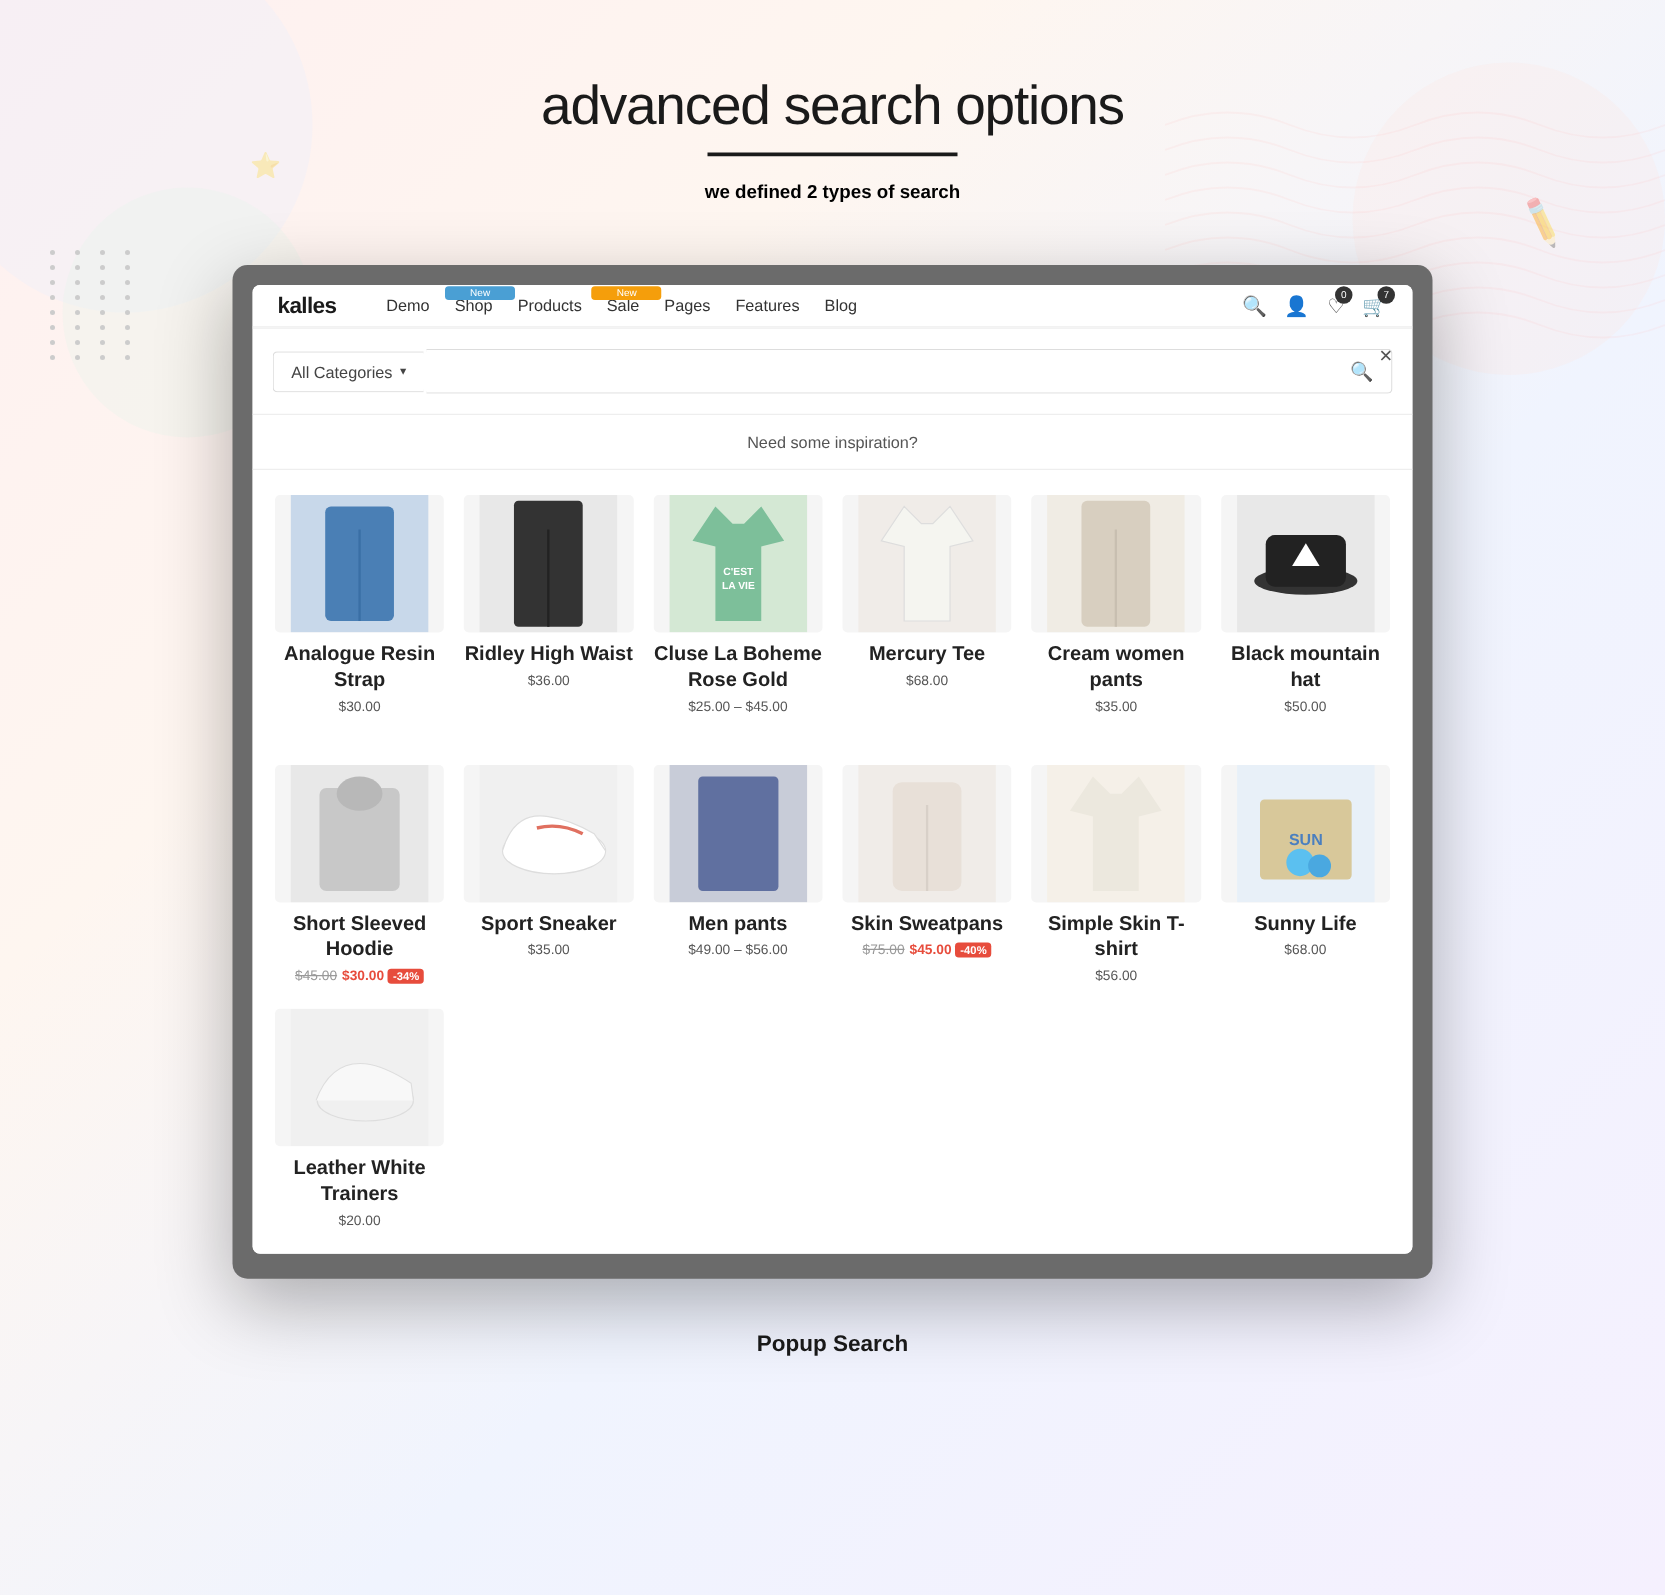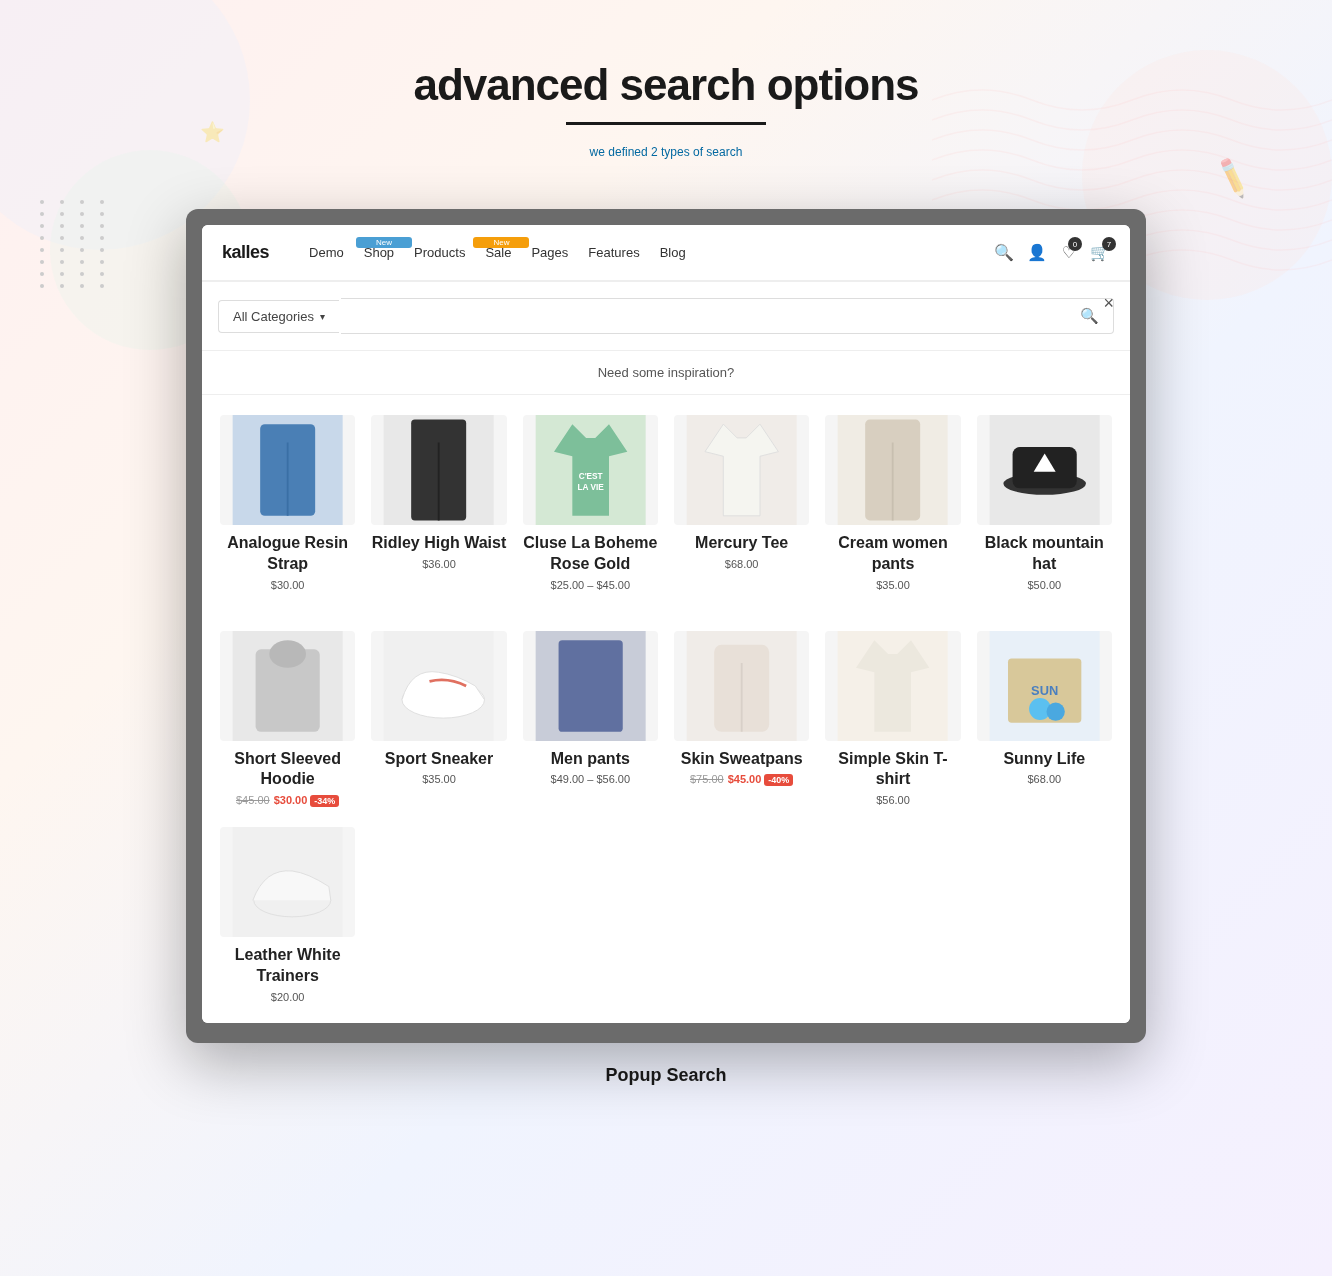--- a/index.html
+++ b/index.html
@@ -52,34 +52,34 @@
     
     .page-header {
       text-align: center;
       padding-top: 60px;
       padding-bottom: 30px;
       position: relative;
       z-index: 2;
     }
     .page-title {
       font-size: 44px;
-      font-weight: 700;
+      font-weight: 400;
       color: #1a1a1a;
       letter-spacing: -1px;
     }
     .page-title-underline {
       width: 200px;
       height: 3px;
       background: #1a1a1a;
       margin: 12px auto 20px;
     }
     .page-subtitle {
-      font-size: 12px;
-      color: #0369a1;
-      font-weight: 400;
+      font-size: 15px;
+      color: #000000;
+      font-weight: 700;
     }
 
     
     .browser-frame {
       width: 960px;
       margin: 20px auto 0;
       background: #6b6b6b;
       border-radius: 12px;
       padding: 16px 16px 20px;
       position: relative;
@@ -90,21 +90,21 @@
       background: white;
       border-radius: 6px;
       overflow: hidden;
     }
 
     
     .navbar {
       display: flex;
       align-items: center;
       padding: 0 20px;
-      height: 56px;
+      height: 34px;
       border-bottom: 1px solid #eee;
       background: white;
     }
     .navbar-logo {
       font-size: 18px;
       font-weight: 700;
       color: #1a1a1a;
       margin-right: 40px;
       letter-spacing: -0.5px;
     }
@@ -282,21 +282,21 @@
       font-size: 9px;
       padding: 1px 4px;
       border-radius: 3px;
       margin-left: 3px;
       font-weight: 600;
     }
 
     
     .section-footer {
       text-align: center;
-      padding: 22px;
+      padding: 42px;
       font-size: 18px;
       font-weight: 600;
       color: #1a1a1a;
     }
 
     
     .wavy-bg {
       position: absolute;
       top: 80px;
       right: 0;

